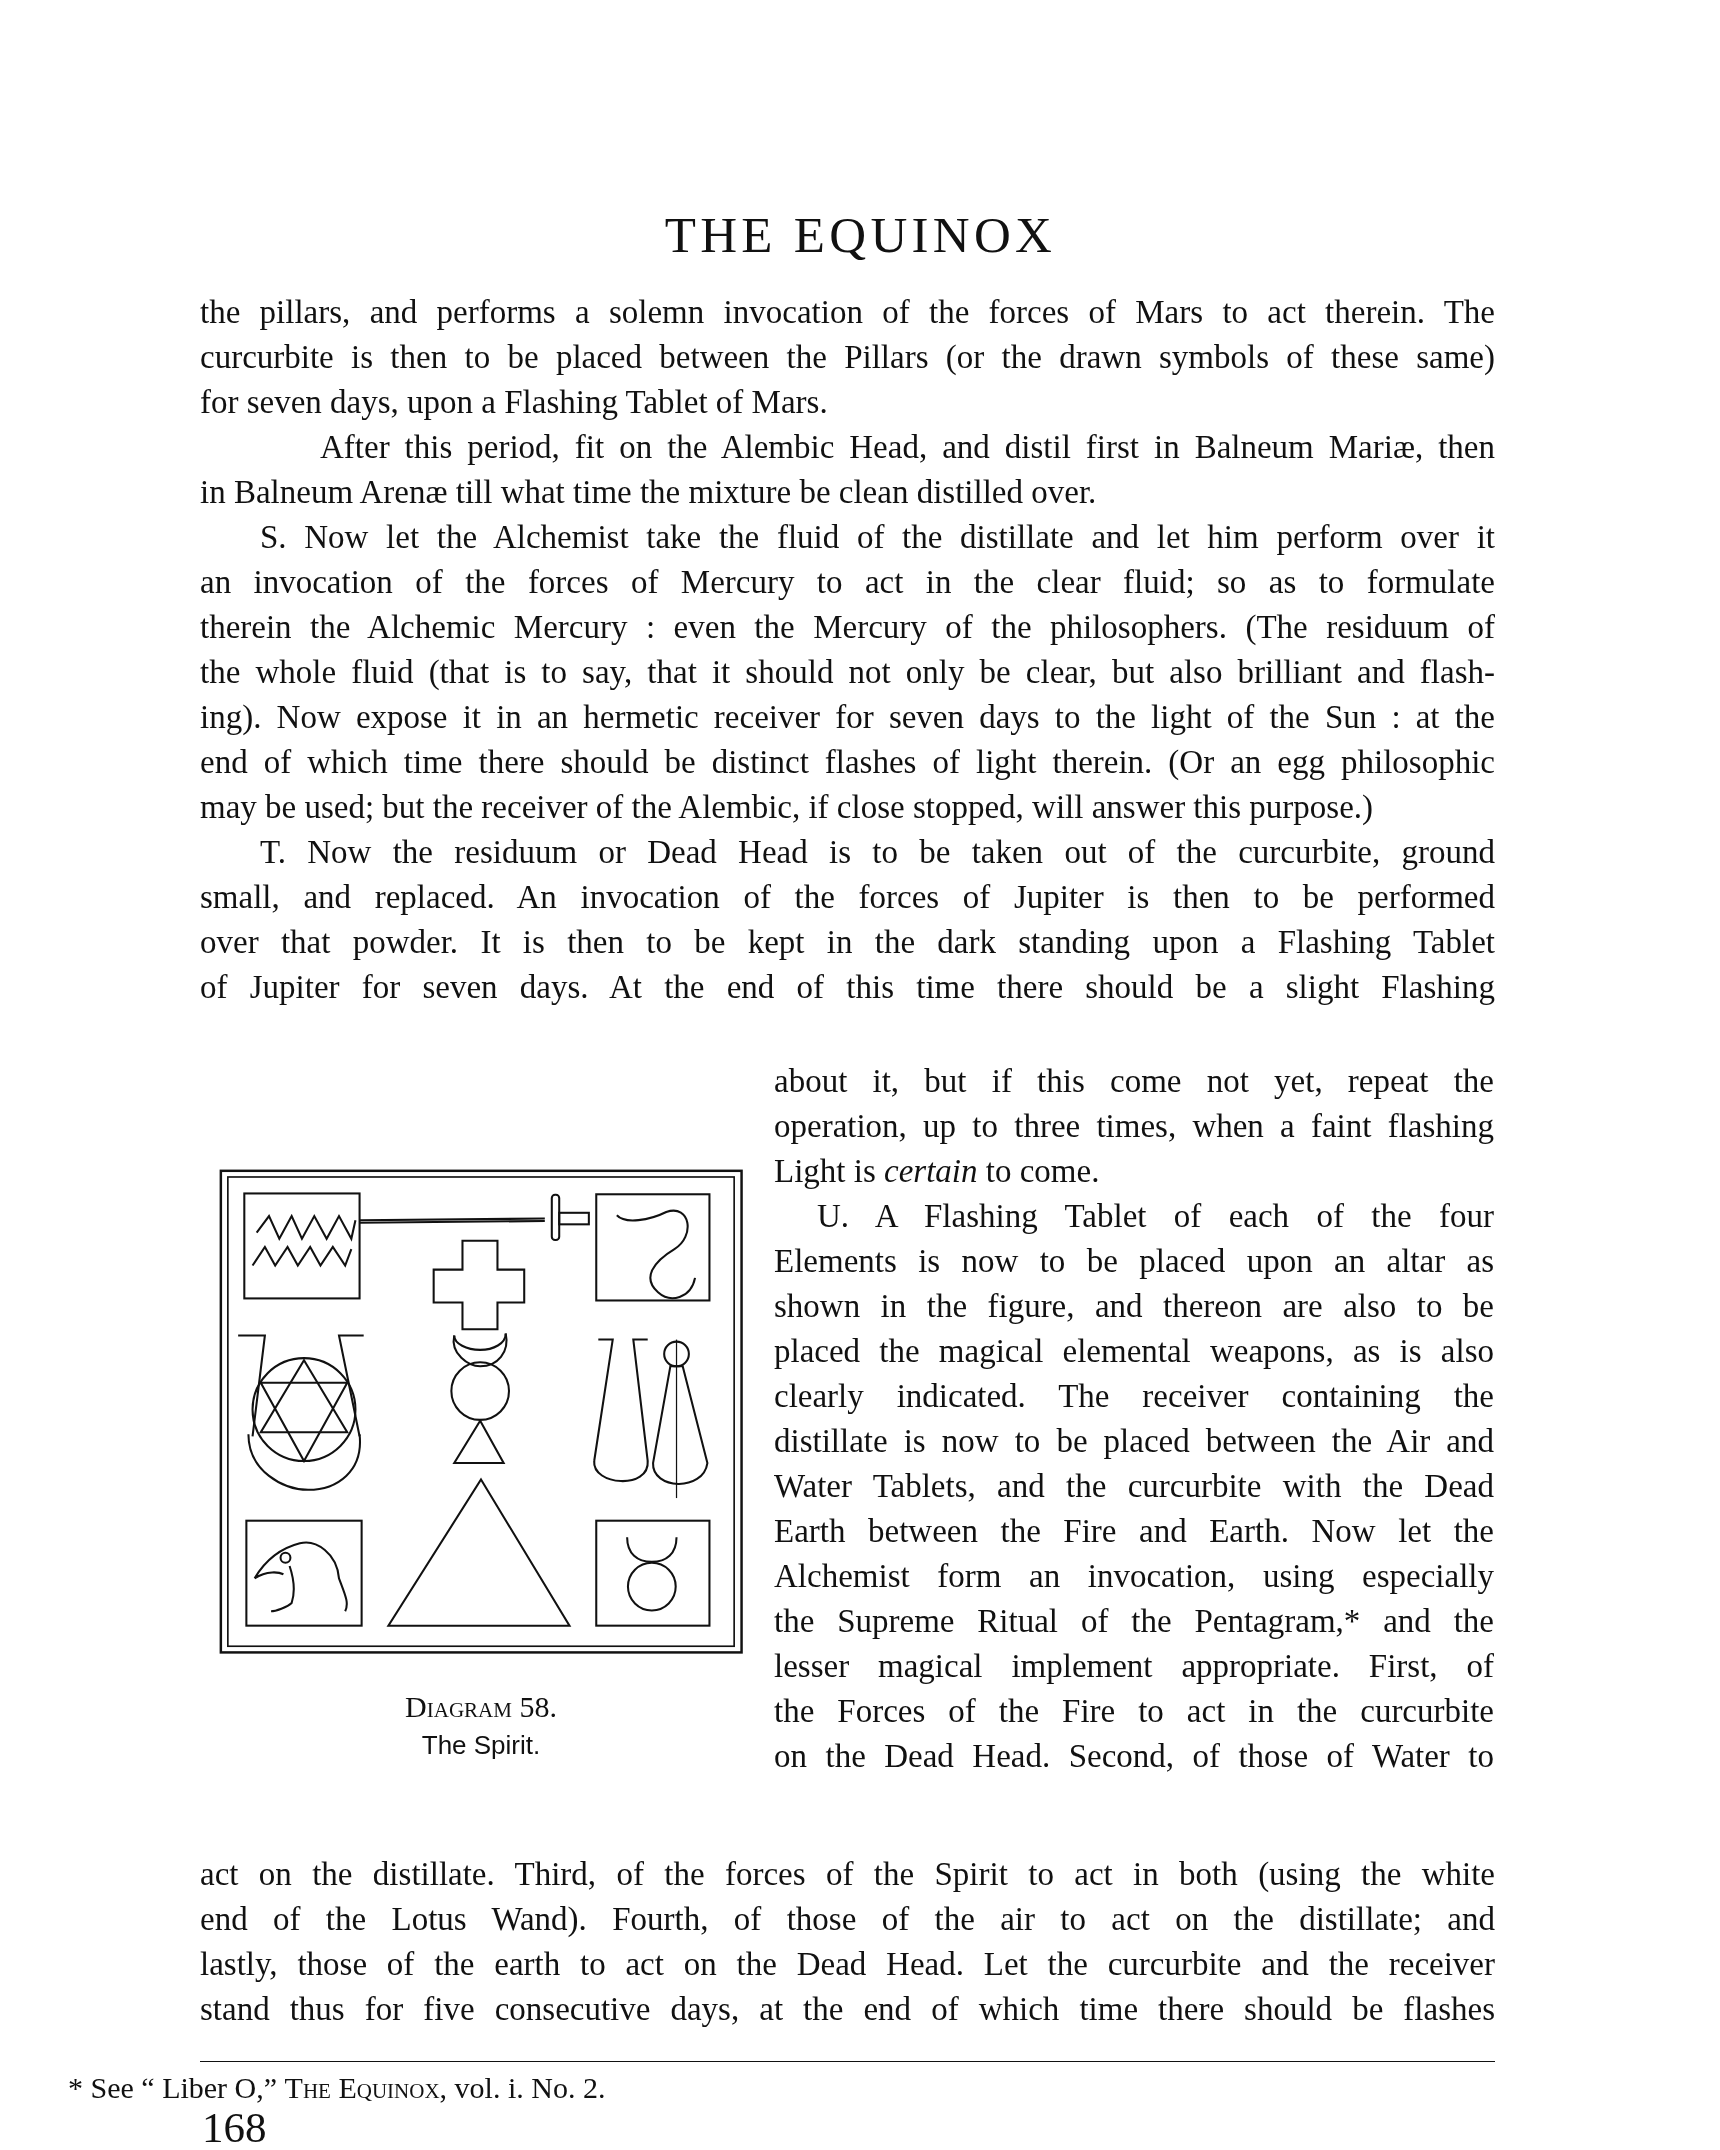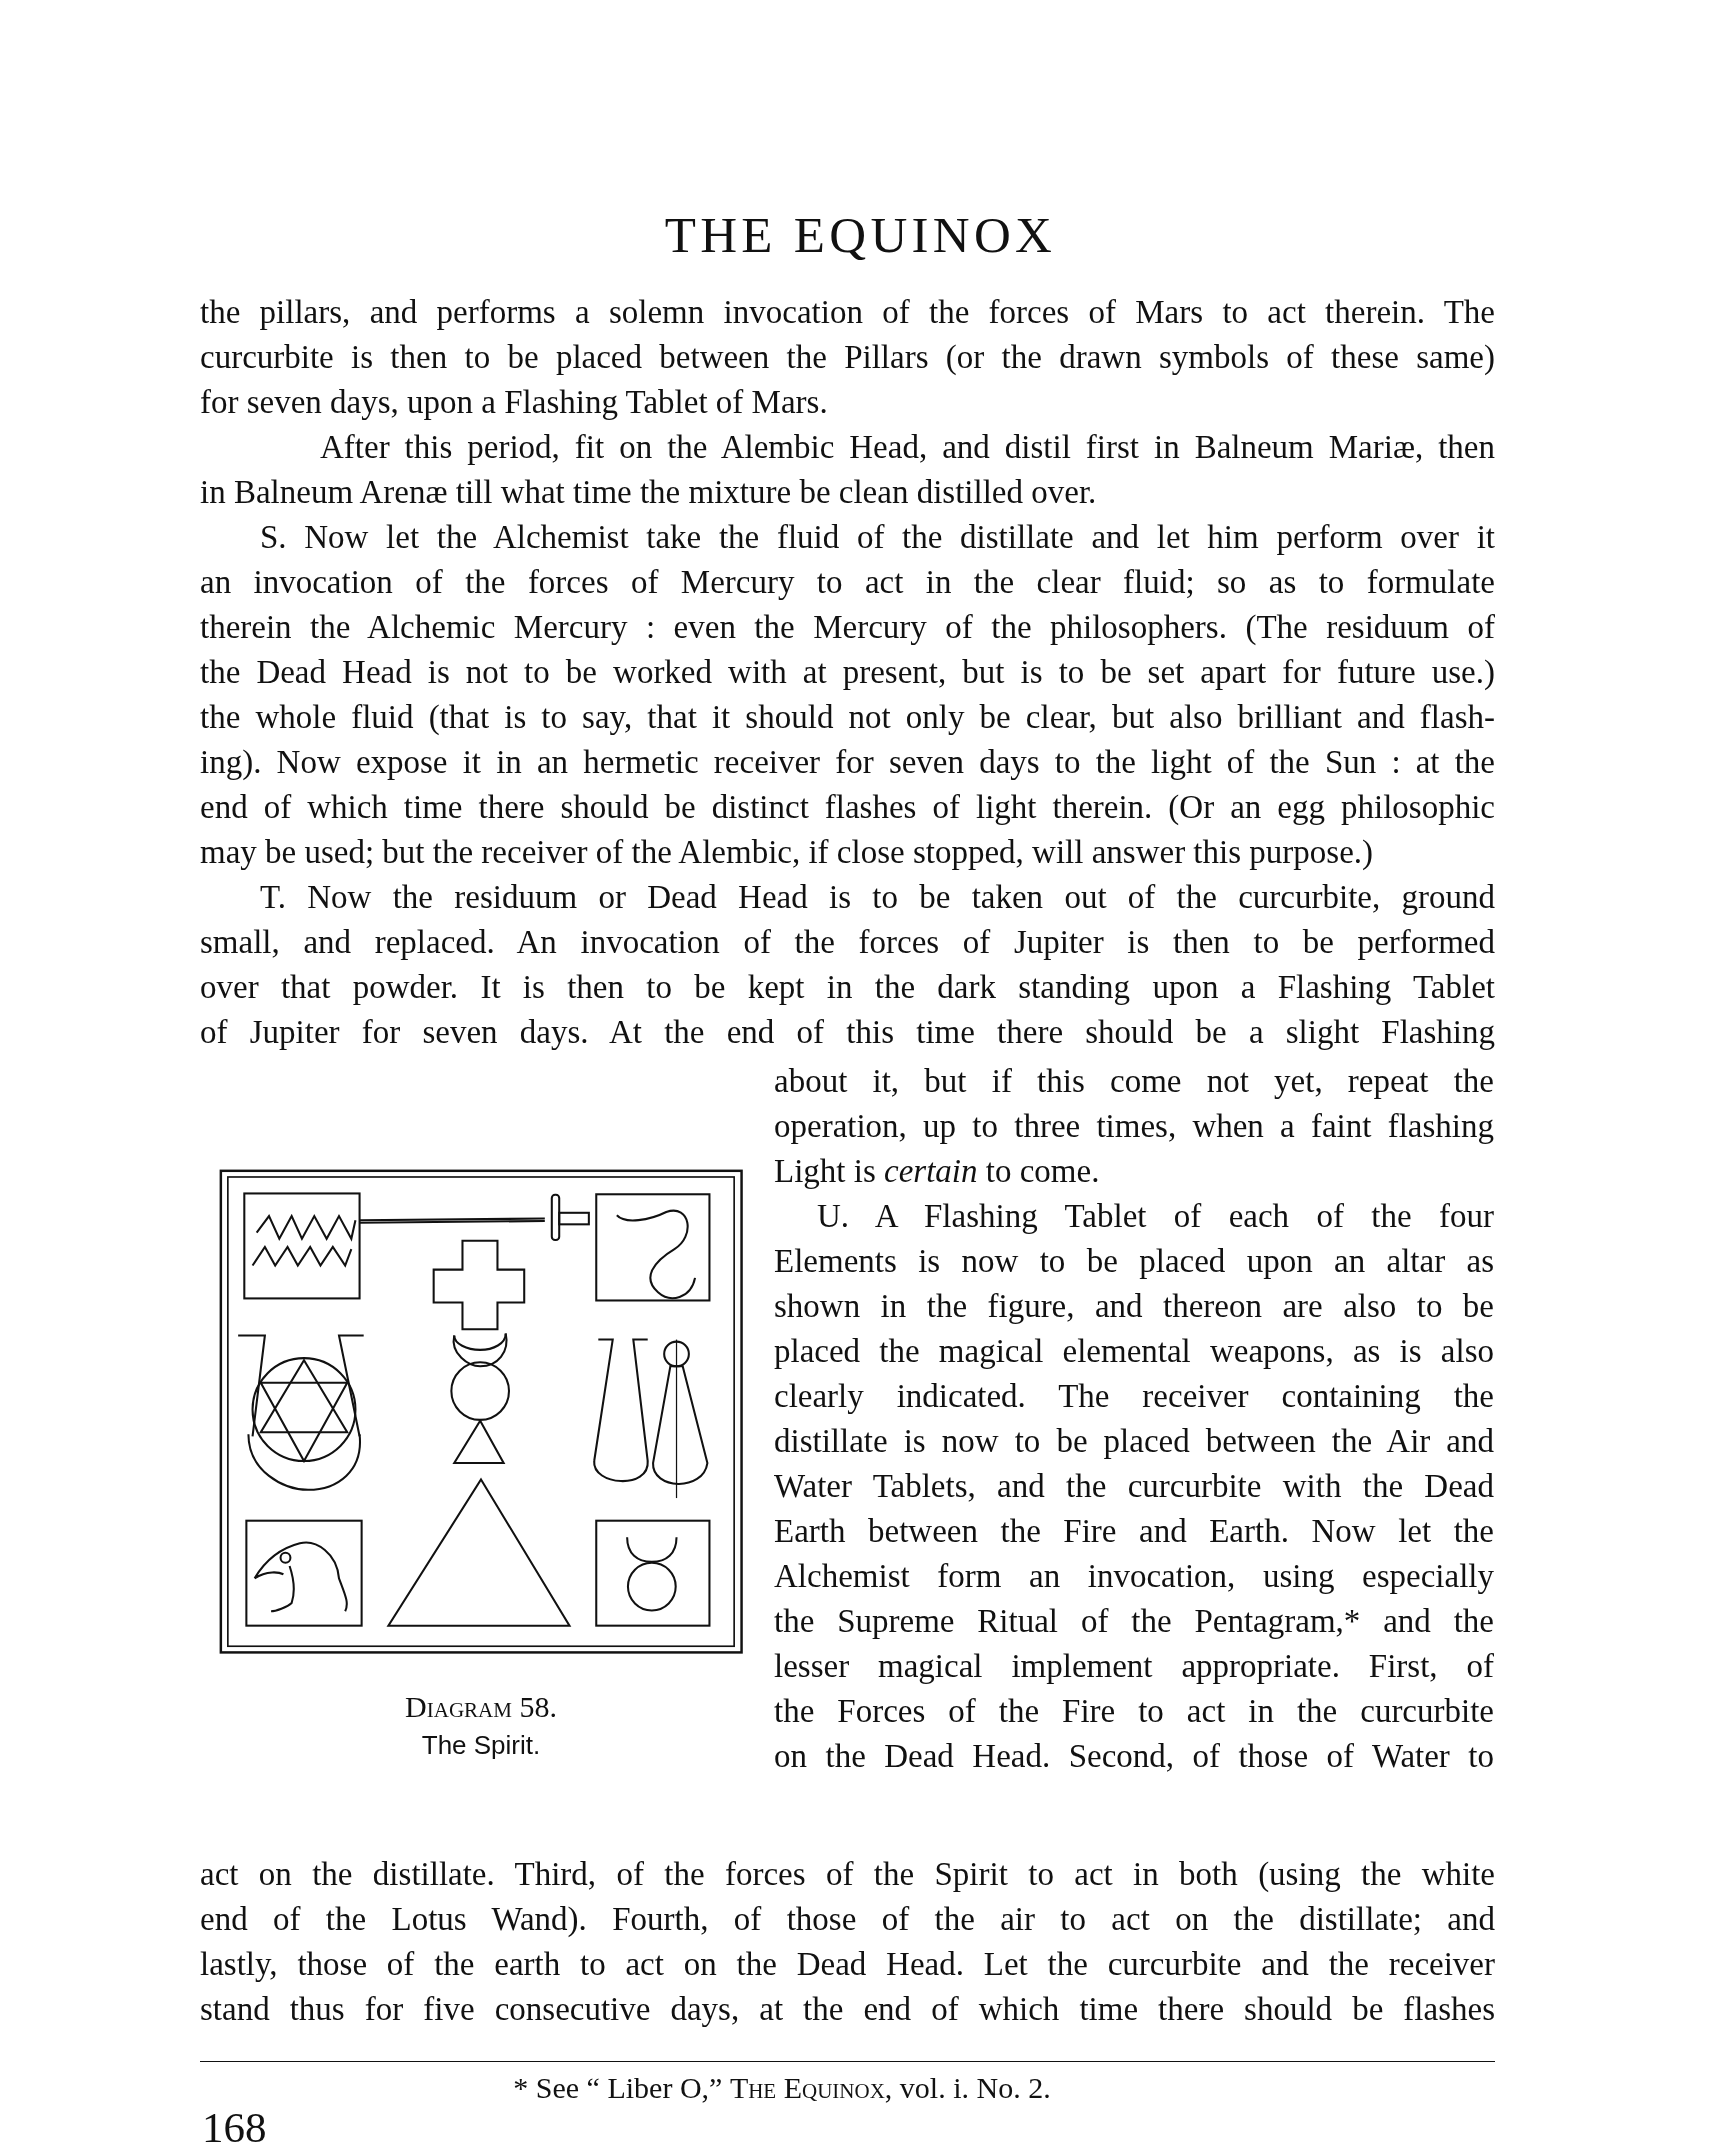--- a/index.html
+++ b/index.html
@@ -11,40 +11,39 @@
   .ind{text-indent:60px;}
   #p-top{top:290px;}
   .lines div{text-align:justify;text-align-last:justify;white-space:nowrap;}
   .lines div.last{text-align-last:left;}
   .wrap-right{position:absolute;left:774px;width:720px;font-size:33px;line-height:45px;}
   .wrap-right div{text-align:justify;text-align-last:justify;white-space:nowrap;}
   .figure{position:absolute;left:213px;top:1142px;width:536px;height:531px;}
   .caption{position:absolute;left:213px;width:536px;text-align:center;font-size:30px;line-height:38px;}
   .sc{font-variant:small-caps;}
   .rule{position:absolute;left:200px;width:1295px;top:2061px;height:0;border-top:1.7px solid #111;}
-  .foot{position:absolute;top:2071px;left:0;width:1496px;text-align:center;font-size:30px;padding-left:68px;box-sizing:border-box;}
+  .foot{position:absolute;top:2071px;left:0;width:1496px;font-size:30px;padding-left:68px;box-sizing:border-box;}
   .pagenum{position:absolute;left:202px;top:2103px;font-size:43px;}
 </style>
 </head>
 <body>
 
 <div class="title">THE EQUINOX</div>
 
 <div class="body lines" id="p-top">
   <div>the pillars, and performs a solemn invocation of the forces of Mars to act therein.  The</div>
   <div>curcurbite is then to be placed between the Pillars (or the drawn symbols of these same)</div>
   <div class="last">for seven days, upon a Flashing Tablet of Mars.</div>
 
   <div class="ind" style="padding-left:60px">After this period, fit on the Alembic Head, and distil first in Balneum Mariæ, then</div>
   <div class="last">in Balneum Arenæ  till what time the mixture be clean distilled over.</div>
 
   <div style="padding-left:60px">S. Now let the Alchemist take the fluid of the distillate and let him perform over it</div>
   <div>an invocation of the forces of Mercury to act in the clear fluid; so as to formulate</div>
   <div>therein the Alchemic Mercury : even the Mercury of the philosophers.  (The residuum of</div>
-  <div>the Dead Head is not to be worked with at present, but is to be set apart for future use.)</div>
   <div>the whole fluid (that is to say, that it should not only be clear, but also brilliant and flash-</div>
   <div>ing).  Now expose it in an hermetic receiver for seven days to the light of the Sun :  at the</div>
   <div>end of which time there should be distinct flashes of light therein.  (Or an egg philosophic</div>
   <div class="last">may be used; but the receiver of the Alembic, if close stopped, will answer this purpose.)</div>
 
   <div style="padding-left:60px">T. Now the residuum or Dead Head is to be taken out of the curcurbite, ground</div>
   <div>small, and replaced.  An invocation of the forces of Jupiter is then to be performed</div>
   <div>over that powder.  It is then to be kept in the dark standing upon a Flashing Tablet</div>
   <div>of Jupiter for seven days.  At the end of this time there should be a slight Flashing</div>
 </div>

